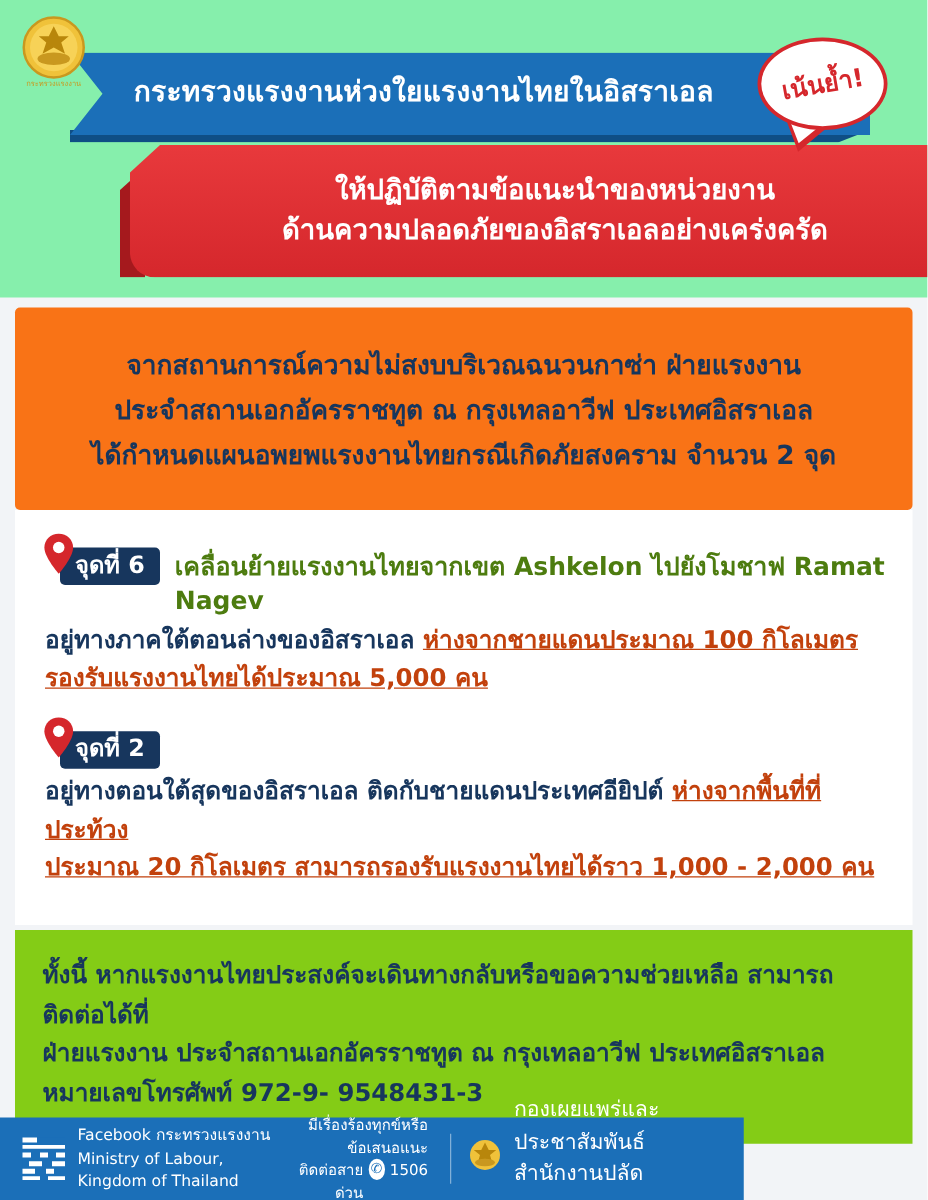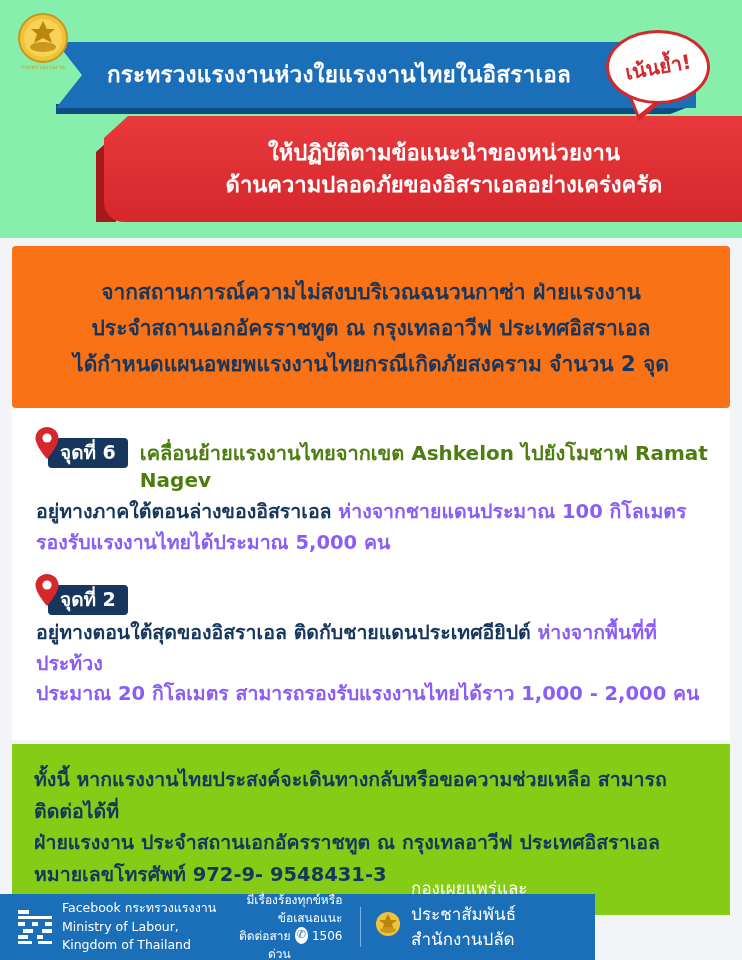--- a/index.html
+++ b/index.html
@@ -189,21 +189,21 @@
     line-height: 1.35;
   }
   .body-text {
     color: #17365d;
     font-size: 19.5px;
     font-weight: bold;
     line-height: 1.58;
     margin-top: 3px;
     padding-left: 2px;
   }
-  .body-text .hl { color: #8b5cf6; }
+  .body-text .hl { color: #c2410c; text-decoration: underline; }
 
   
   .note {
     position: relative;
     margin: 4px 12px 0 12px;
     background: #84cc16;
     padding: 20px 22px 24px 22px;
   }
   .note p {
     color: #17365d;

